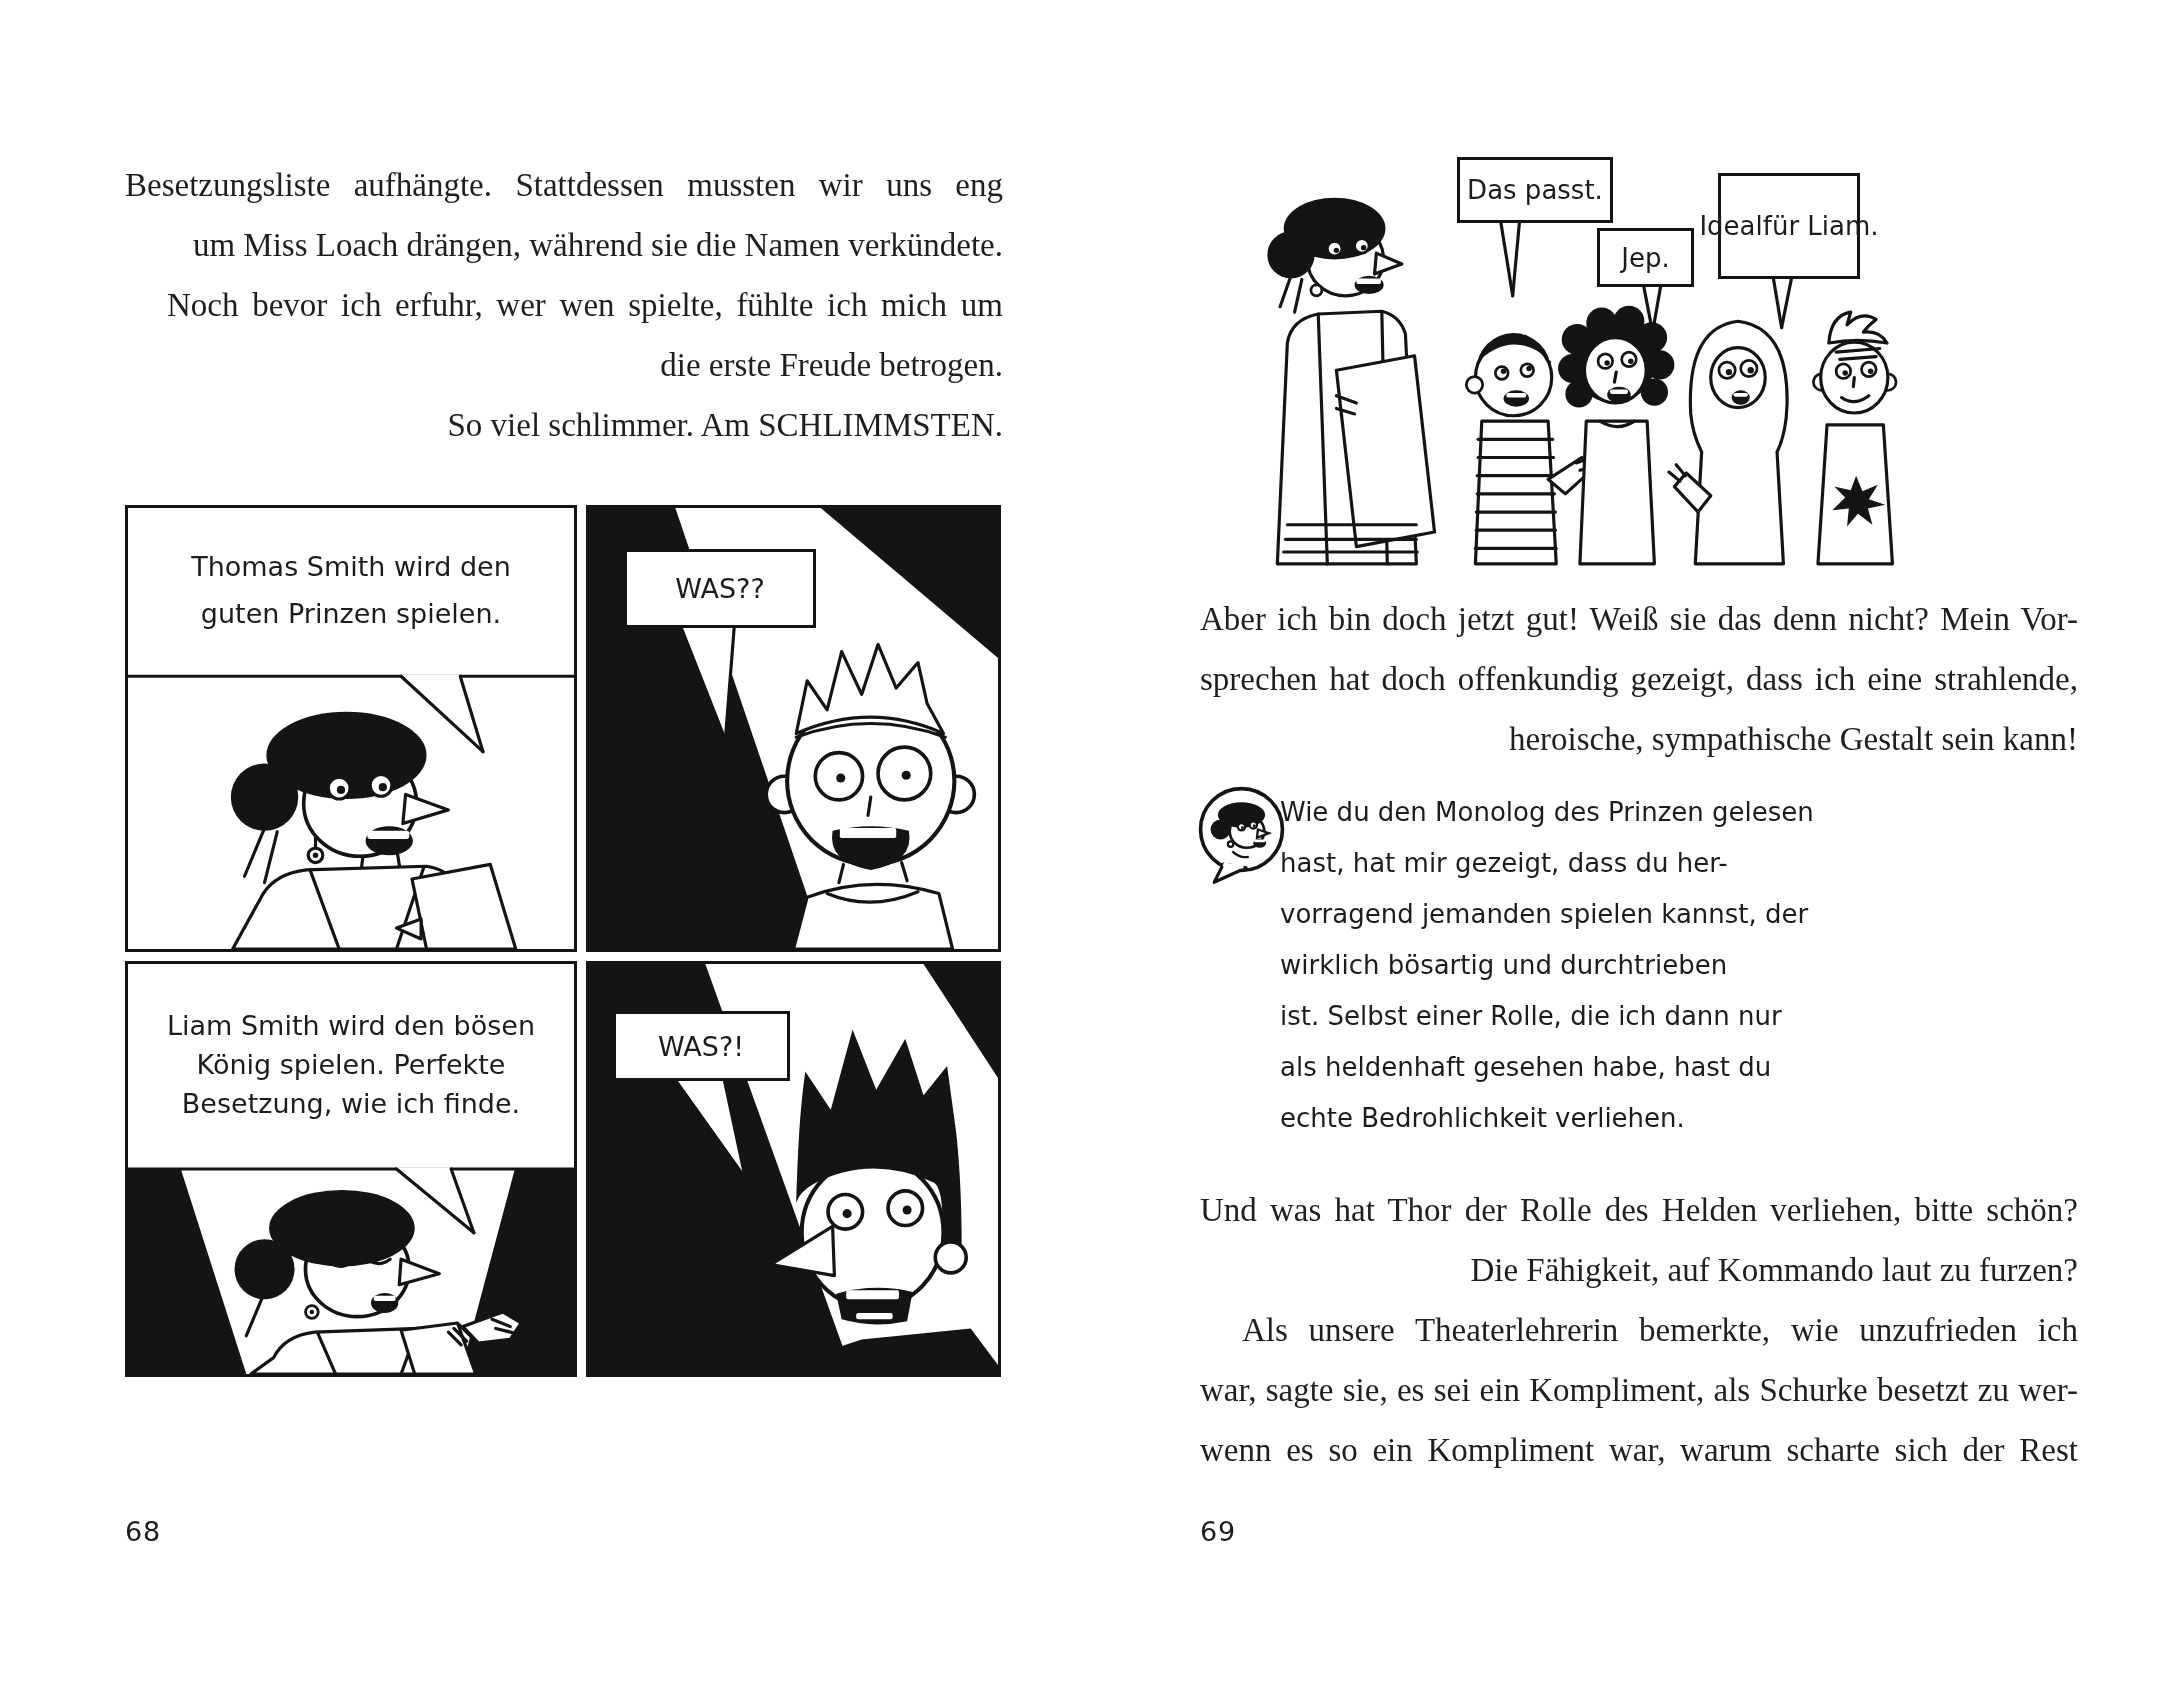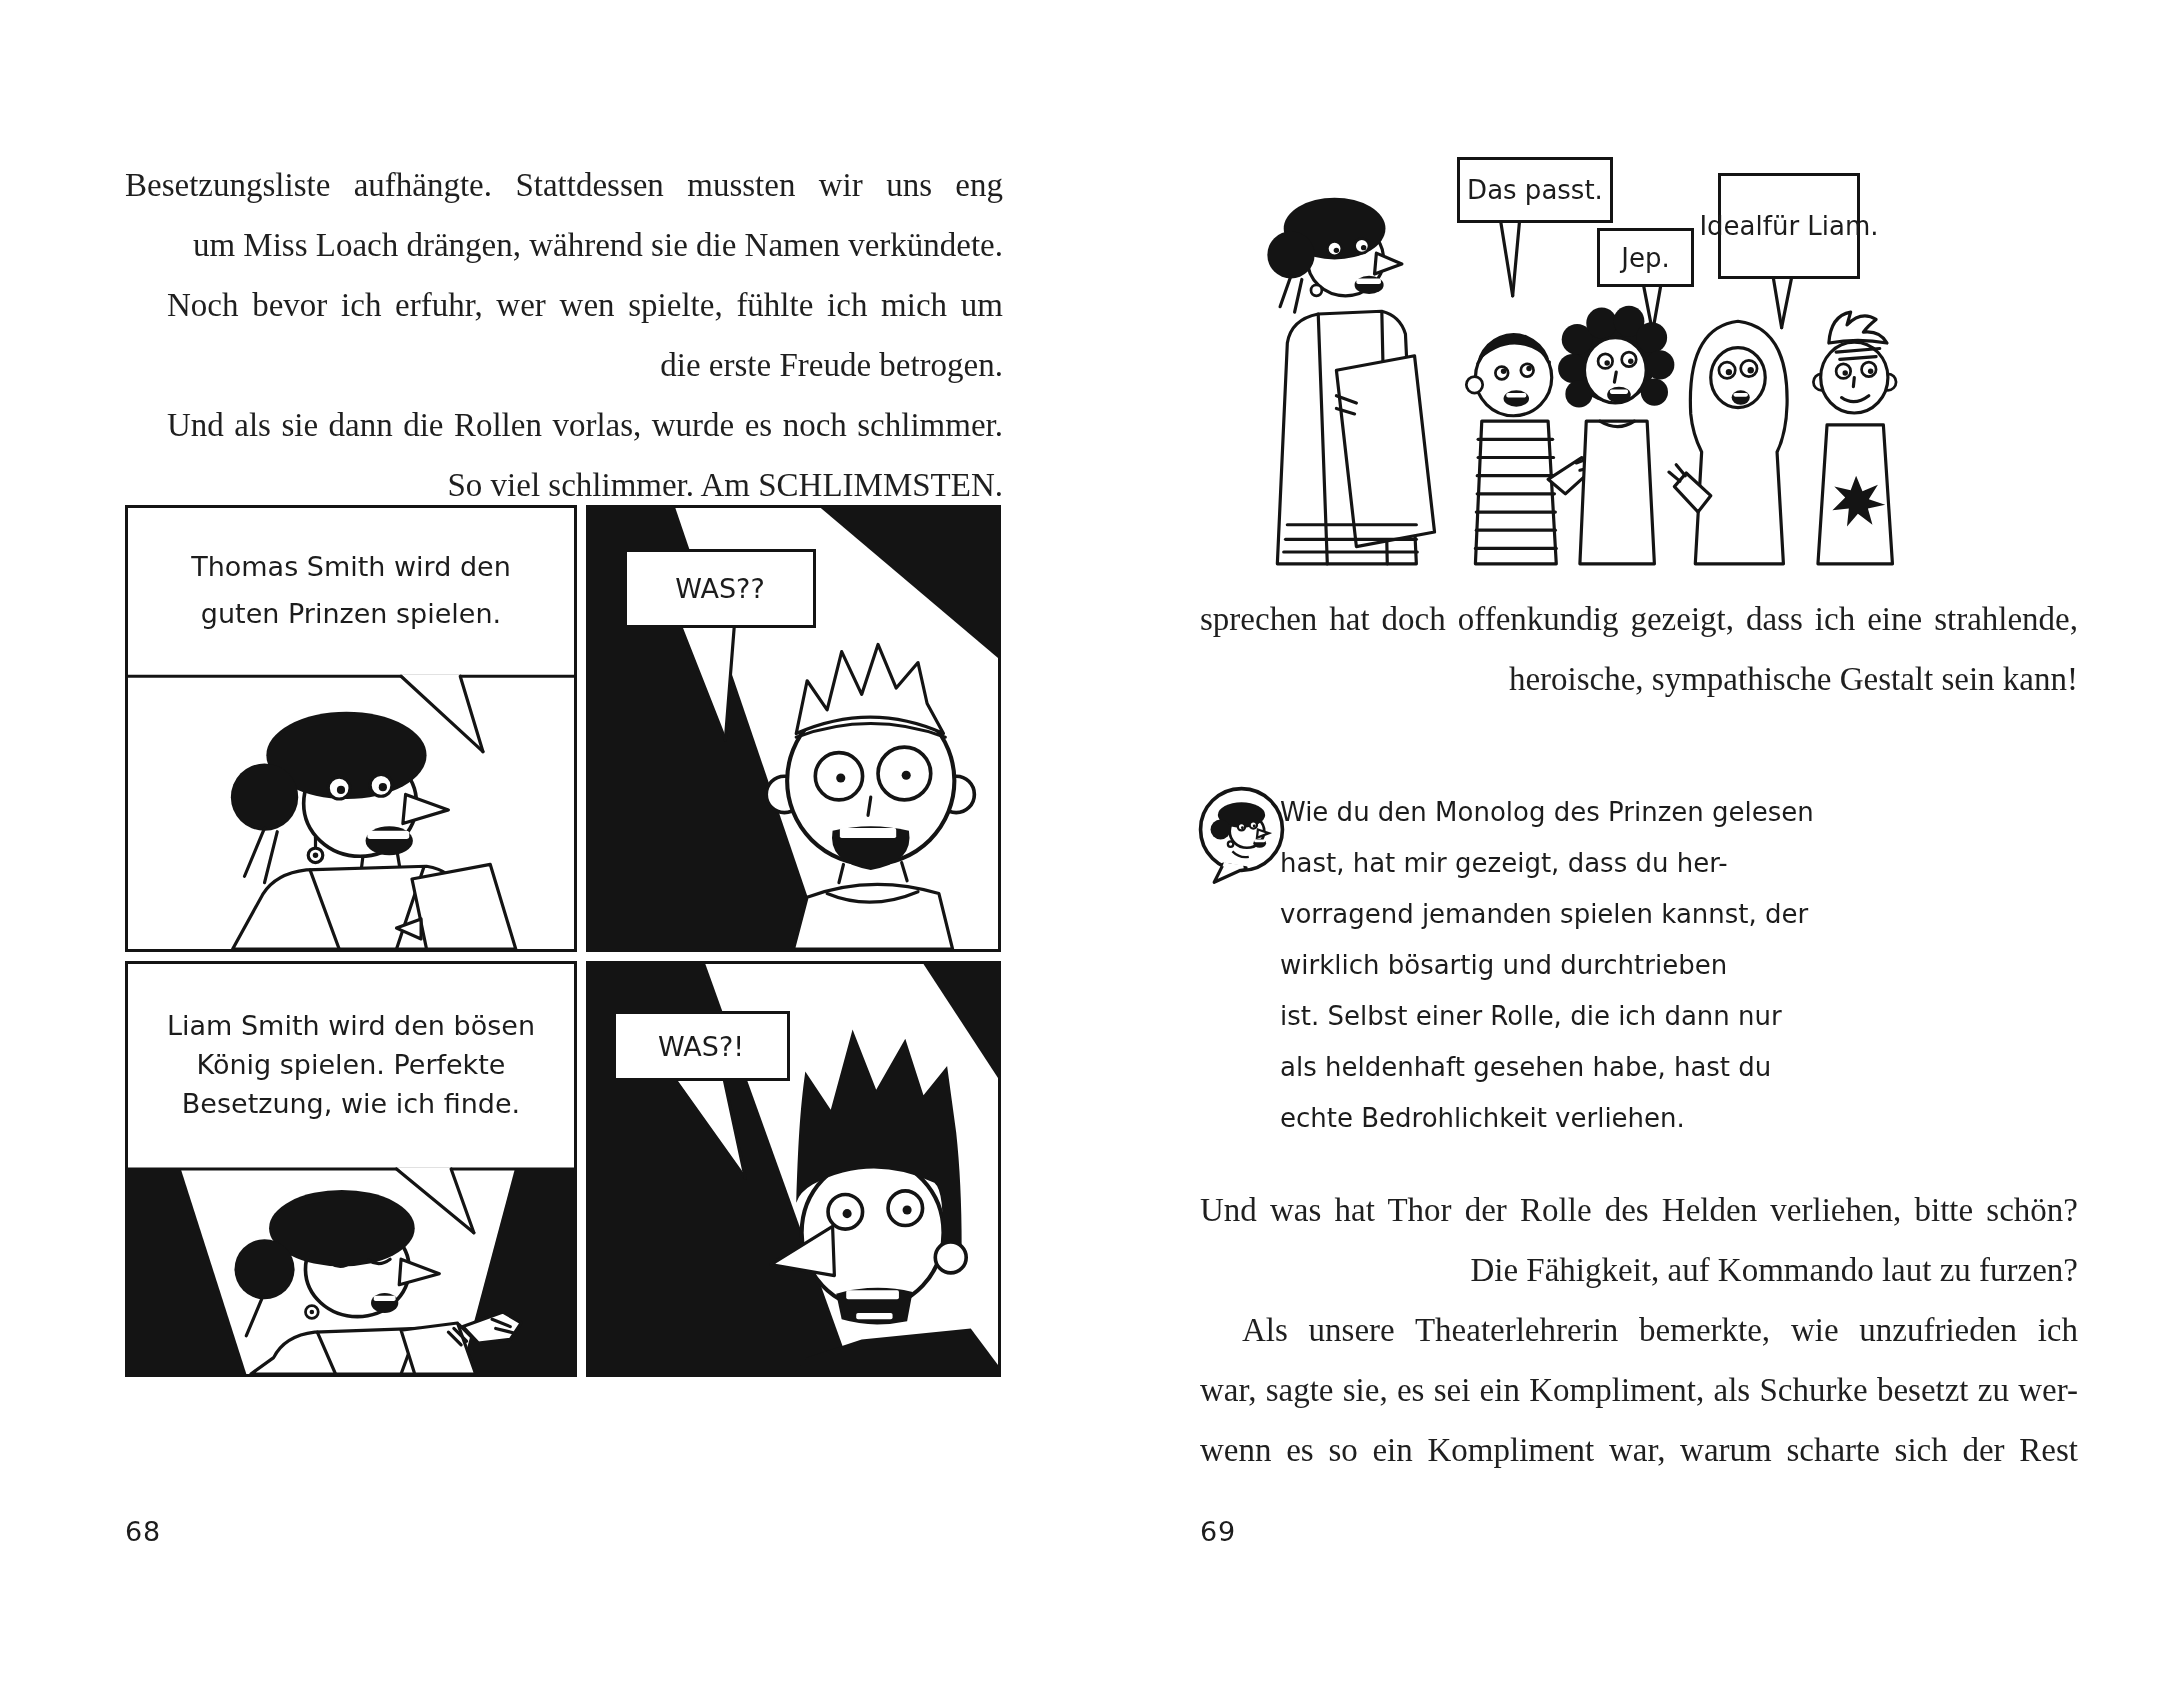--- a/index.html
+++ b/index.html
@@ -40,21 +40,20 @@
 <div class="textblock" style="left:125px;top:155px;width:878px;">
   <div>
     <div class="line j">Besetzungsliste aufhängte. Stattdessen mussten wir uns eng</div>
     <div class="line">um Miss Loach drängen, während sie die Namen verkündete.</div>
   </div>
   <div>
     <div class="line j ind">Noch bevor ich erfuhr, wer wen spielte, fühlte ich mich um</div>
     <div class="line">die erste Freude betrogen.</div>
   </div>
   <div>
-    <div class="line j ind">Und als sie dann die Rollen vorlas, wurde es noch schlimmer.</div>
     <div class="line">So viel schlimmer. Am SCHLIMMSTEN.</div>
   </div>
 </div>
 
 <div class="comic-grid">
 
   <div class="panel">
     <svg viewBox="0 0 490 485" preserveAspectRatio="none">
       <line class="ln" x1="0" y1="185" x2="490" y2="185"></line>
       <polygon points="300,183 365,183 390,268" fill="#ffffff"></polygon>
@@ -301,20 +300,21 @@
   </svg>
   <div class="bub hand" style="left:257px;top:52px;width:150px;height:60px;font-size:26px;">Das passt.</div>
   <div class="bub hand" style="left:397px;top:123px;width:91px;height:53px;font-size:26px;">Jep.</div>
   <div class="bub hand" style="left:518px;top:68px;width:136px;height:100px;line-height:38px;font-size:26px;">
     <div>Ideal</div>
     <div>für Liam.</div>
   </div>
 </div>
 
 <div class="textblock" style="left:1200px;top:589px;width:878px;">
+  <div class="line j">Aber ich bin doch jetzt gut! Weiß sie das denn nicht? Mein Vor-</div>
   <div class="line j">sprechen hat doch offenkundig gezeigt, dass ich eine strahlende,</div>
   <div class="line">heroische, sympathische Gestalt sein kann!</div>
 </div>
 
 <div style="position:absolute;left:1196px;top:784px;width:91px;height:102px;">
   <svg viewBox="0 0 100 112" width="91" height="102">
     <circle cx="50" cy="50" r="45" fill="#fff" stroke="#141414" stroke-width="4"></circle>
     <polygon points="30,88 55,92 20,108" fill="#fff" stroke="#141414" stroke-width="3.5" stroke-linejoin="round"></polygon>
     <path d="M30 88 Q42 92 52 90" stroke="#fff" stroke-width="5" fill="none"></path>
     <ellipse cx="56" cy="52" rx="19" ry="18" fill="#fff" stroke="#141414" stroke-width="3"></ellipse>

